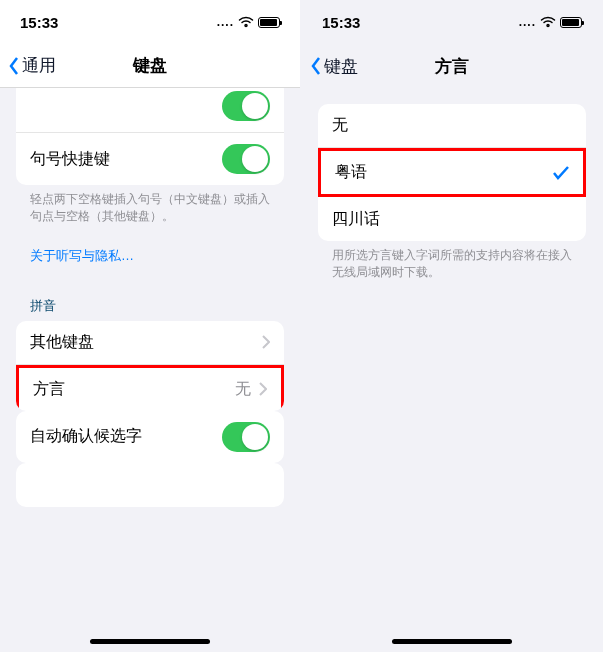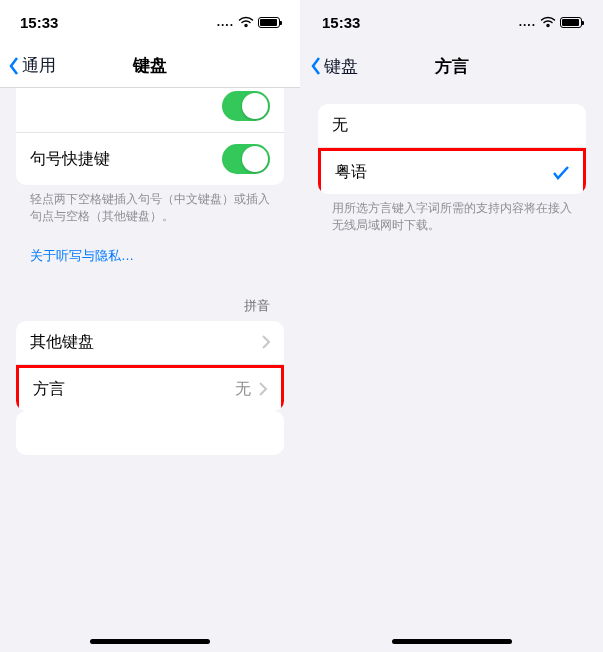--- a/index.html
+++ b/index.html
@@ -136,23 +136,22 @@
       padding: 6px 30px 14px 30px;
       line-height: 1.4;
     }
     .link-text {
       font-size: 13px;
       color: #007aff;
       padding: 8px 30px 14px 30px;
     }
     .header-text {
       font-size: 13px;
-      color: #737373;
+      color: #0c4a6e;
       padding: 18px 30px 6px 30px;
-      text-align: right;
     }
     .row-right {
       display: flex;
       align-items: center;
       gap: 8px;
       color: #8e8e93;
     }
     .chevron-right {
       width: 8px;
       height: 14px;
@@ -239,20 +238,26 @@
         <span>方言</span>
         <span class="row-right">
           <span>无</span>
           <svg class="chevron-right" viewBox="0 0 8 14">
               <polyline points="1,1 7,7 1,13"></polyline>
             </svg>
         </span>
       </div>
     </div>
 
+    <div class="group">
+      <div class="row">
+        <span>自动确认候选字</span>
+        <span class="toggle on"></span>
+      </div>
+    </div>
 
     <div class="group">
       <div class="row">
         
         
       </div>
 
     </div>
   </div>
   <div class="home-indicator"></div>
@@ -285,17 +290,20 @@
     <div class="group">
       <div class="row">
         <span>无</span>
       </div>
       <div class="row red-box">
         <span>粤语</span>
         <svg class="check" viewBox="0 0 16 14">
             <polyline points="1,7 5,12 15,1"></polyline>
           </svg>
       </div>
+      <div class="row">
+        <span>四川话</span>
+      </div>
     </div>
     <div class="footer-text">用所选方言键入字词所需的支持内容将在接入无线局域网时下载。</div>
   </div>
   <div class="home-indicator"></div>
 </div>
 
 </body></html>

